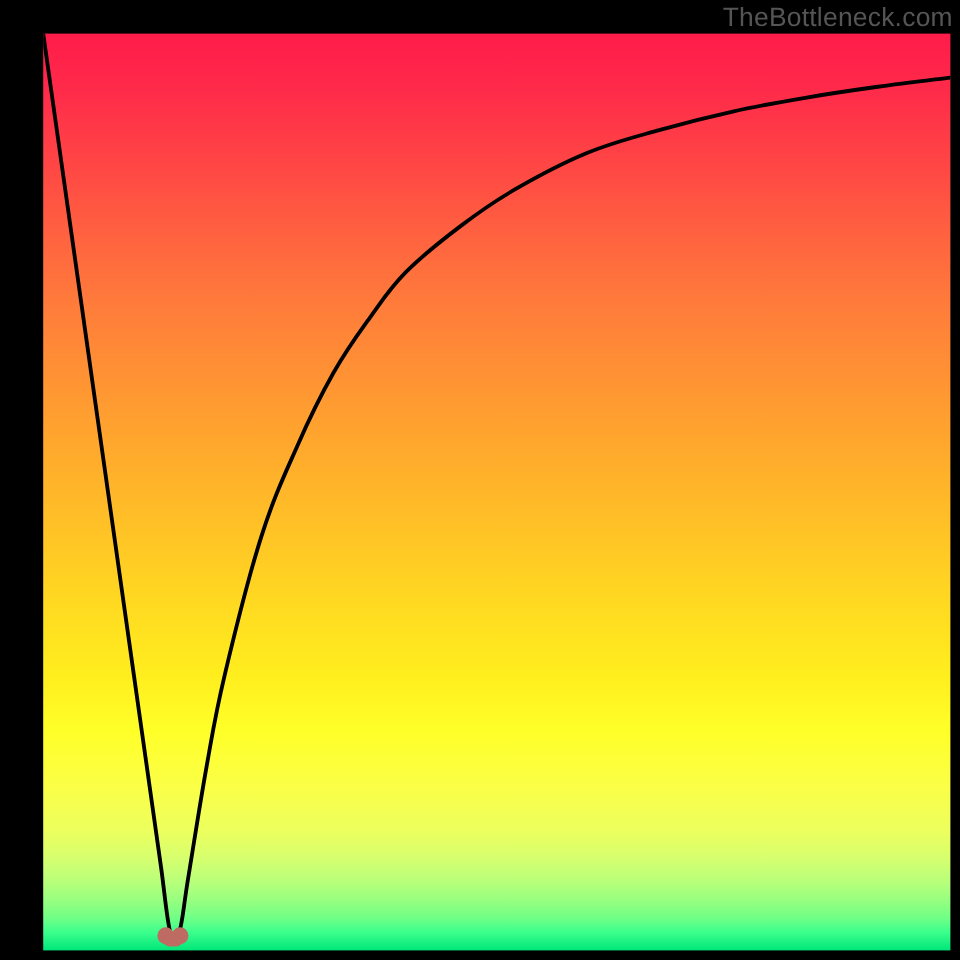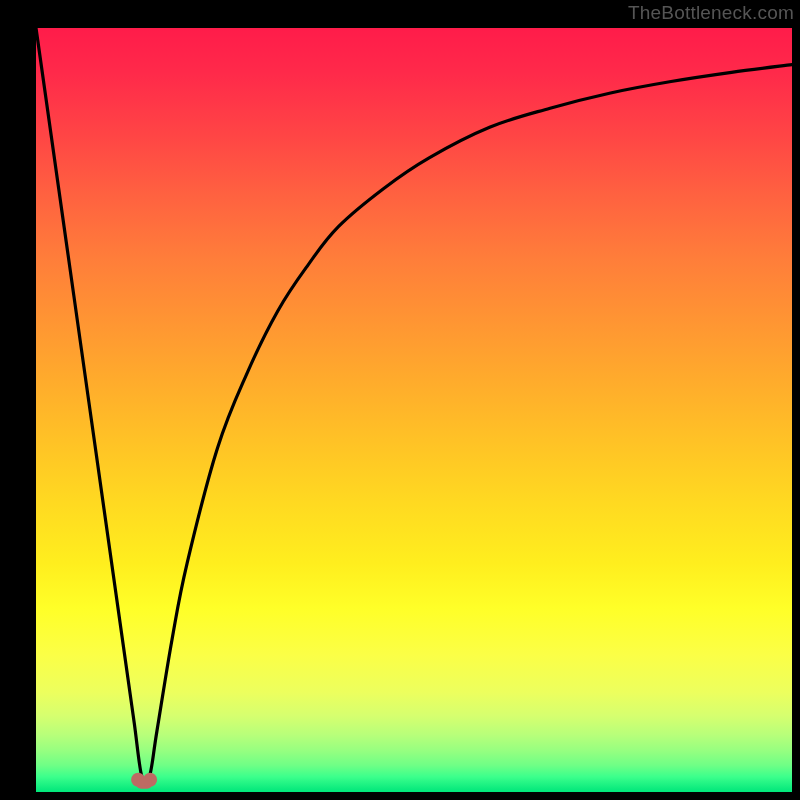--- a/index.html
+++ b/index.html
@@ -15,21 +15,21 @@
     position: relative;
     width: 800px;
     height: 800px;
     background: #000;
   }
   .watermark {
     position: absolute;
     top: 2px;
     right: 6px;
     color: #555;
-    font-size: 19px;
+    font-size: 22px;
     font-weight: 500;
     letter-spacing: 0.2px;
   }
   .plot-area {
     position: absolute;
     left: 36px;
     top: 28px;
     width: 756px;
     height: 764px;
   }

